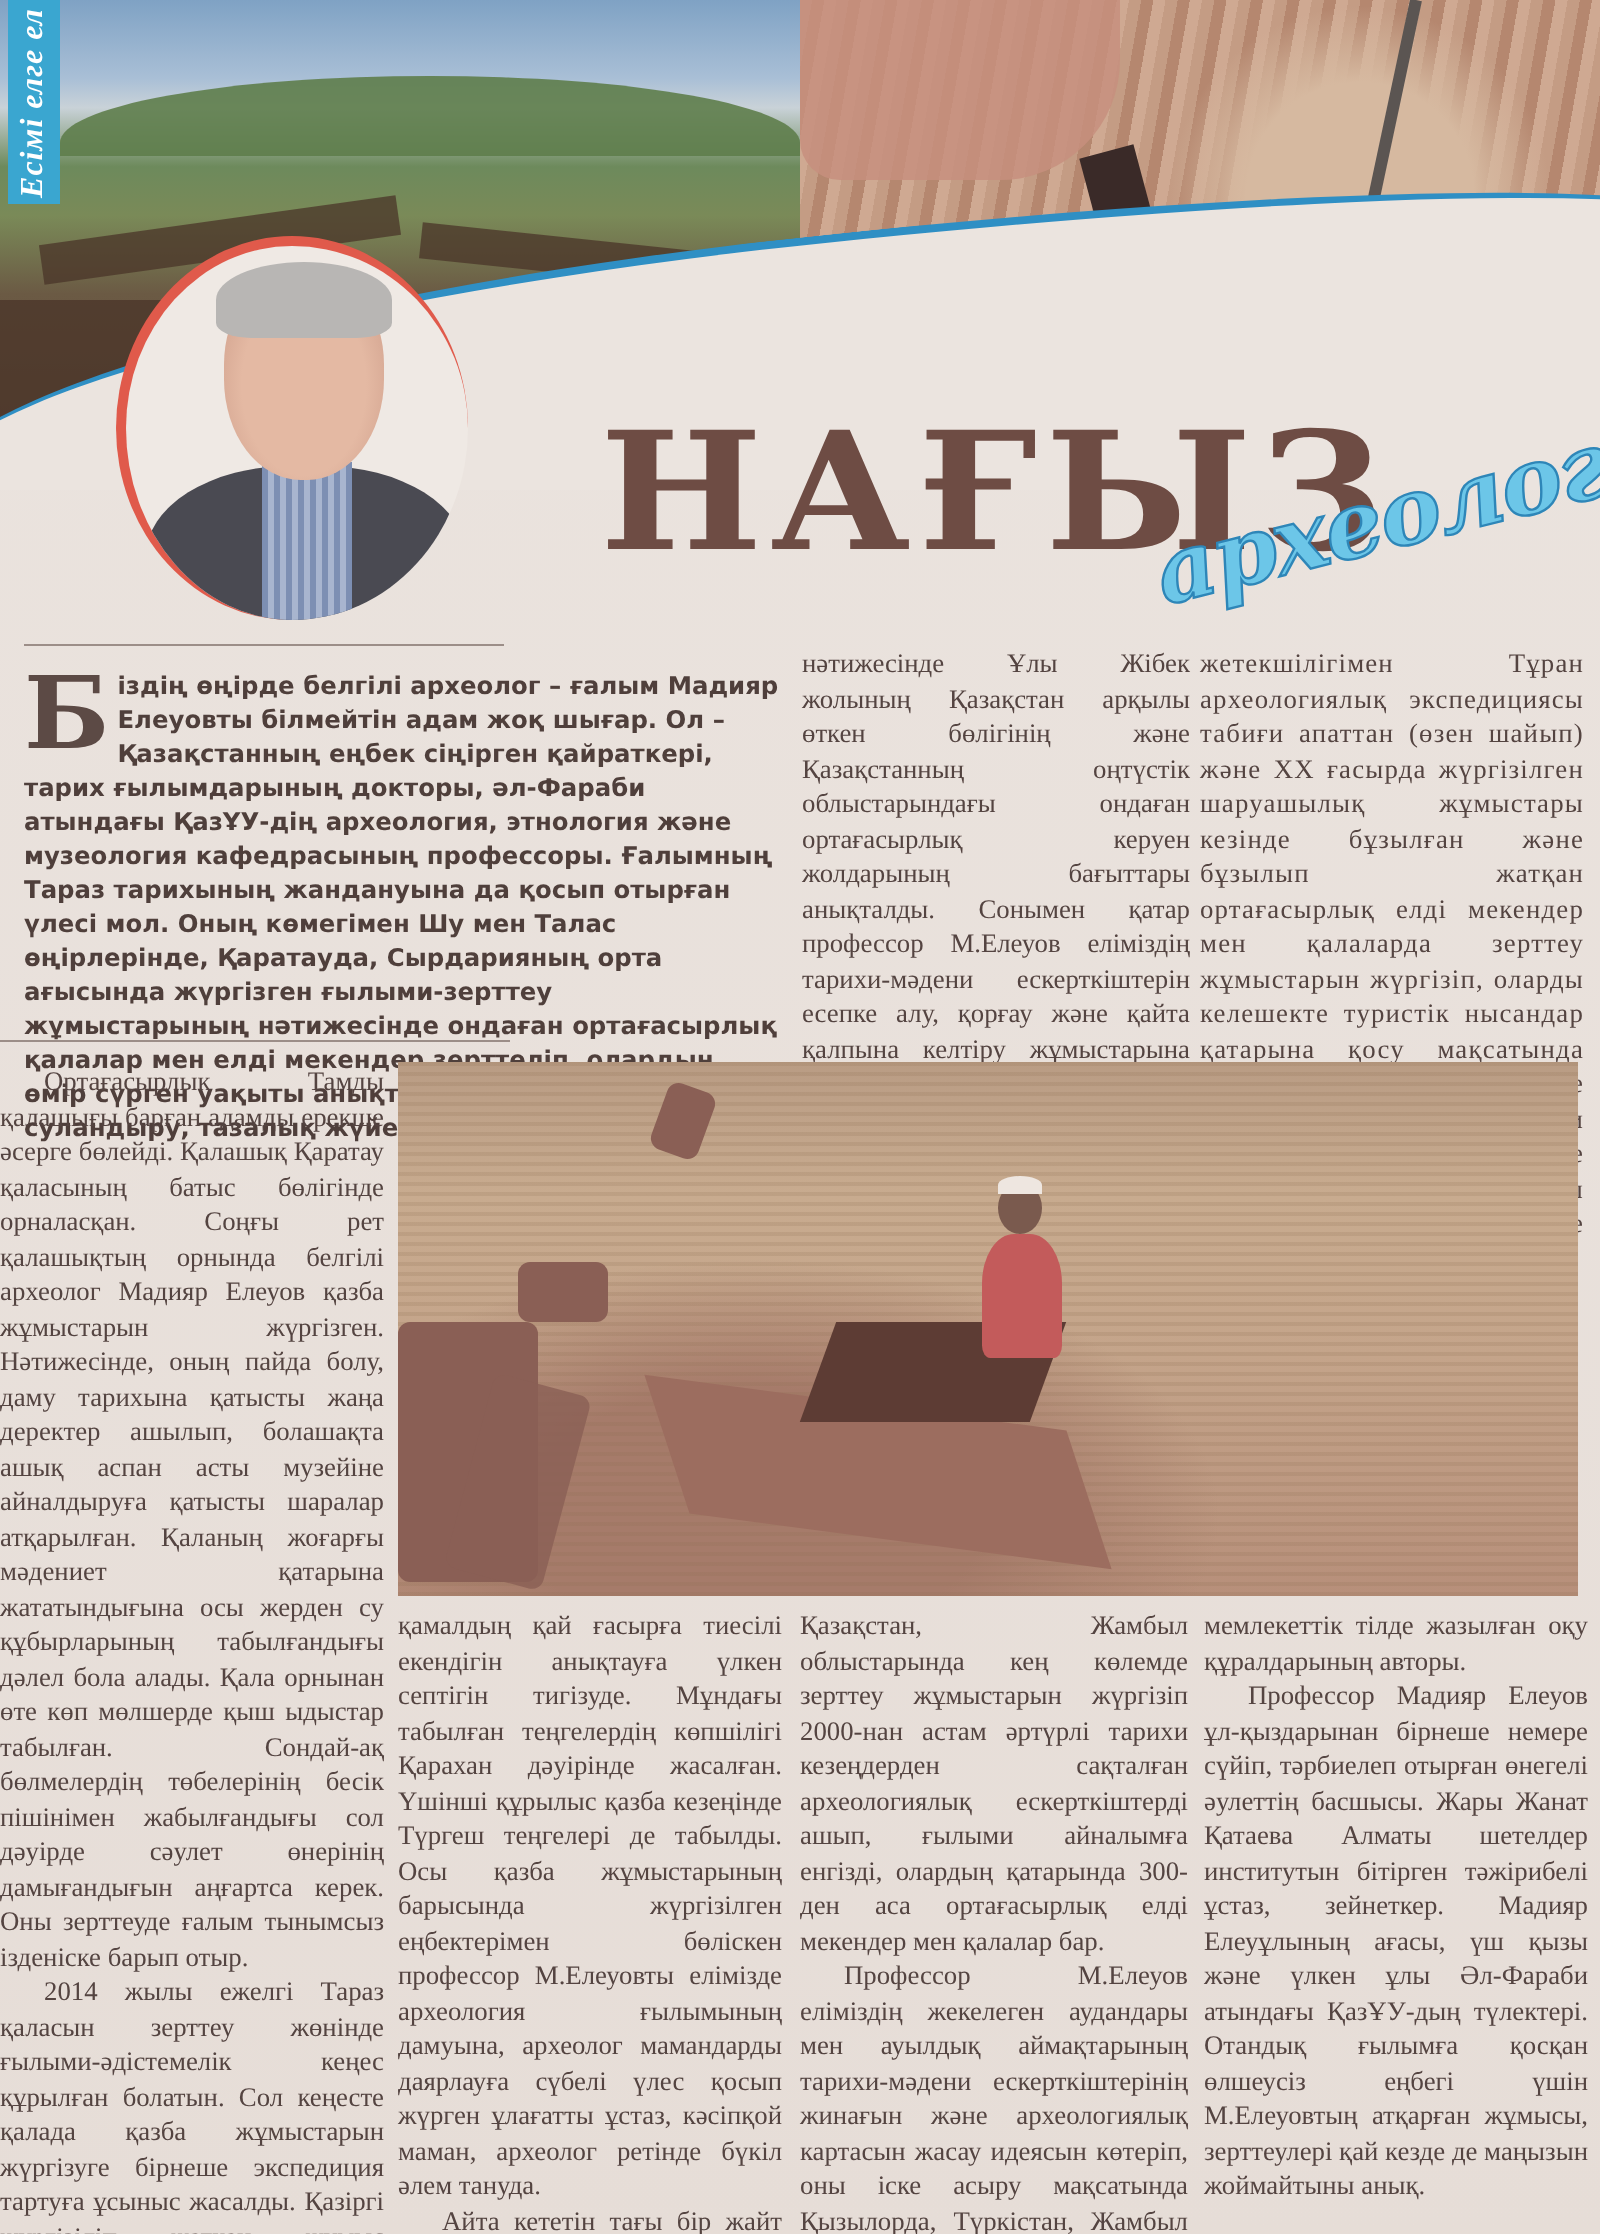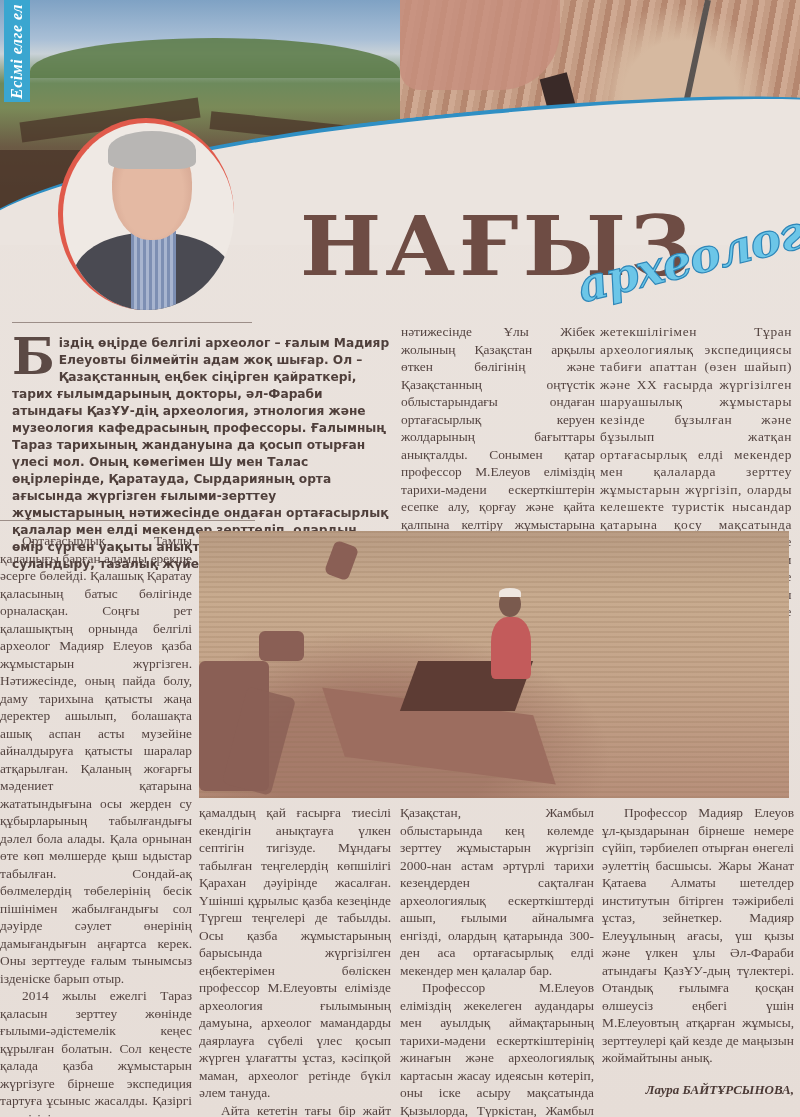--- a/index.html
+++ b/index.html
@@ -208,20 +208,21 @@
 
   <div class="col col2b">
     <p>қамалдың қай ғасырға тиесілі екендігін анықтауға үлкен септігін тигізуде. Мұндағы табылған теңгелердің көпшілігі Қарахан дәуірінде жасалған. Үшінші құрылыс қазба кезеңінде Түргеш теңгелері де табылды. Осы қазба жұмыстарының барысында жүргізілген еңбектерімен бөліскен профессор М.Елеуовты елімізде археология ғылымының дамуына, археолог мамандарды даярлауға сүбелі үлес қосып жүрген ұлағатты ұстаз, кәсіпқой маман, археолог ретінде бүкіл әлем тануда.</p>
     <p class="ind">Айта кететін тағы бір жайт профессор М.Елеуов Ұлы Жібек жолын, Қазақстанның ежелгі, ортағасырлық керуен жолдарын зерттеп жүрген ғалым, оның жүргізген зерттеулерінің</p>
   </div>
   <div class="col col3b">
     <p>Қазақстан, Жамбыл облыстарында кең көлемде зерттеу жұмыстарын жүргізіп 2000-нан астам әртүрлі тарихи кезеңдерден сақталған археологиялық ескерткіштерді ашып, ғылыми айналымға енгізді, олардың қатарында 300-ден аса ортағасырлық елді мекендер мен қалалар бар.</p>
     <p class="ind">Профессор М.Елеуов еліміздің жекелеген аудандары мен ауылдық аймақтарының тарихи-мәдени ескерткіштерінің жинағын және археологиялық картасын жасау идеясын көтеріп, оны іске асыру мақсатында Қызылорда, Түркістан, Жамбыл облыстарында зерттеу жұмыстарын жүргізуде. 2004 жылдан бері республикалық «Мәдени Мұра» бағдарламасы аясында профессор М.Елеуовтың</p>
   </div>
   <div class="col col4b">
+    <p>мемлекеттік тілде жазылған оқу құралдарының авторы.</p>
     <p class="ind">Профессор Мадияр Елеуов ұл-қыздарынан бірнеше немере сүйіп, тәрбиелеп отырған өнегелі әулеттің басшысы. Жары Жанат Қатаева Алматы шетелдер институтын бітірген тәжірибелі ұстаз, зейнеткер. Мадияр Елеуұлының ағасы, үш қызы және үлкен ұлы Әл-Фараби атындағы ҚазҰУ-дың түлектері. Отандық ғылымға қосқан өлшеусіз еңбегі үшін М.Елеуовтың атқарған жұмысы, зерттеулері қай кезде де маңызын жоймайтыны анық.</p>
     <div class="byline">
       <div class="name">Лаура БАЙТҰРСЫНОВА,</div>
 
     </div>
   </div>
 
 </div>
 
 </body></html>

